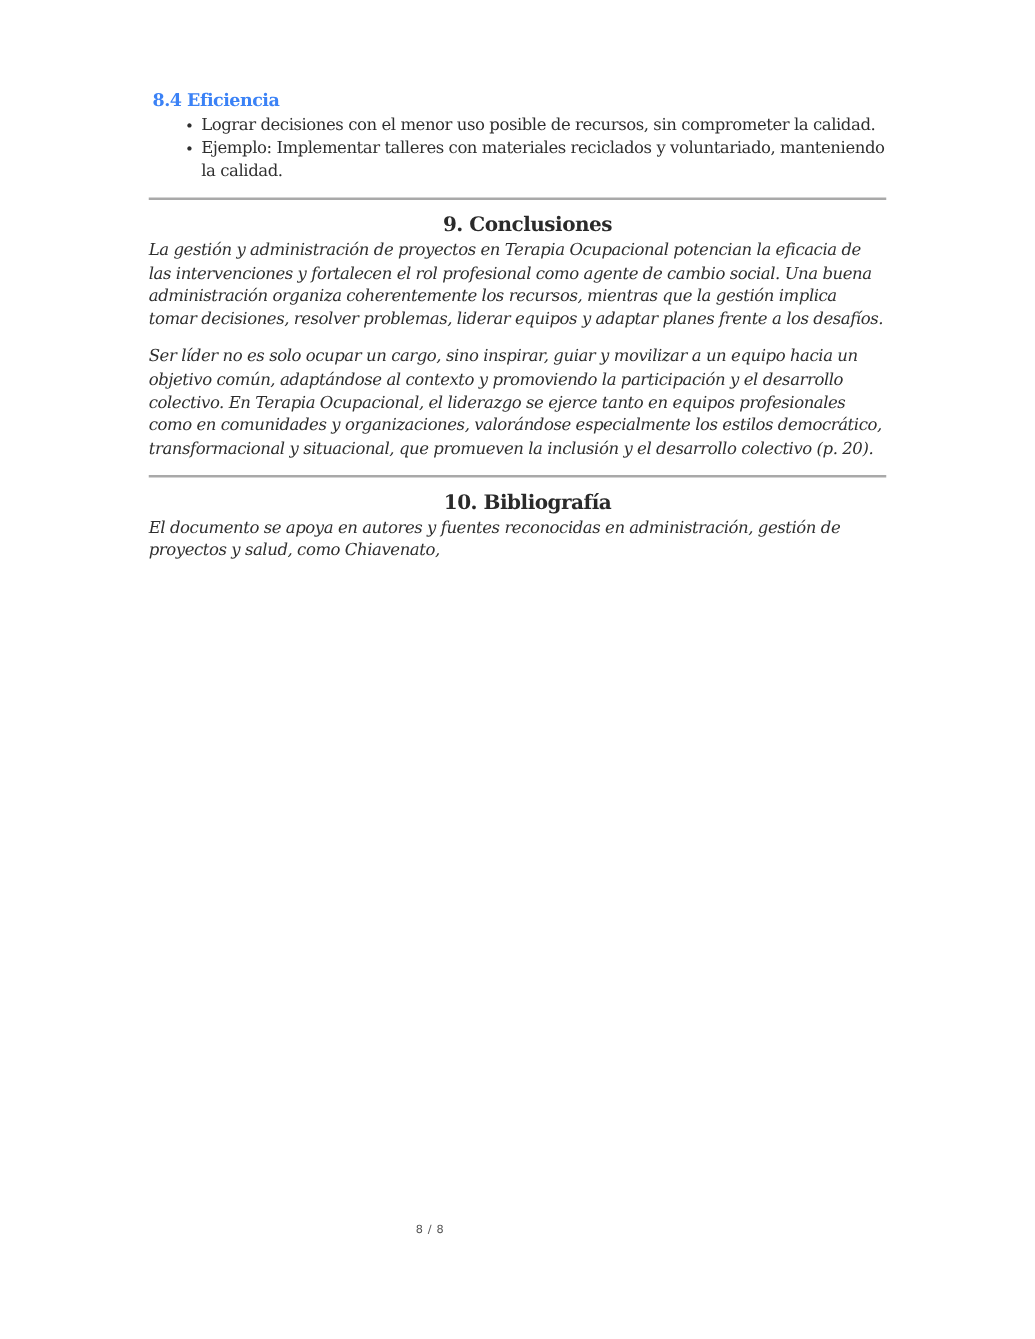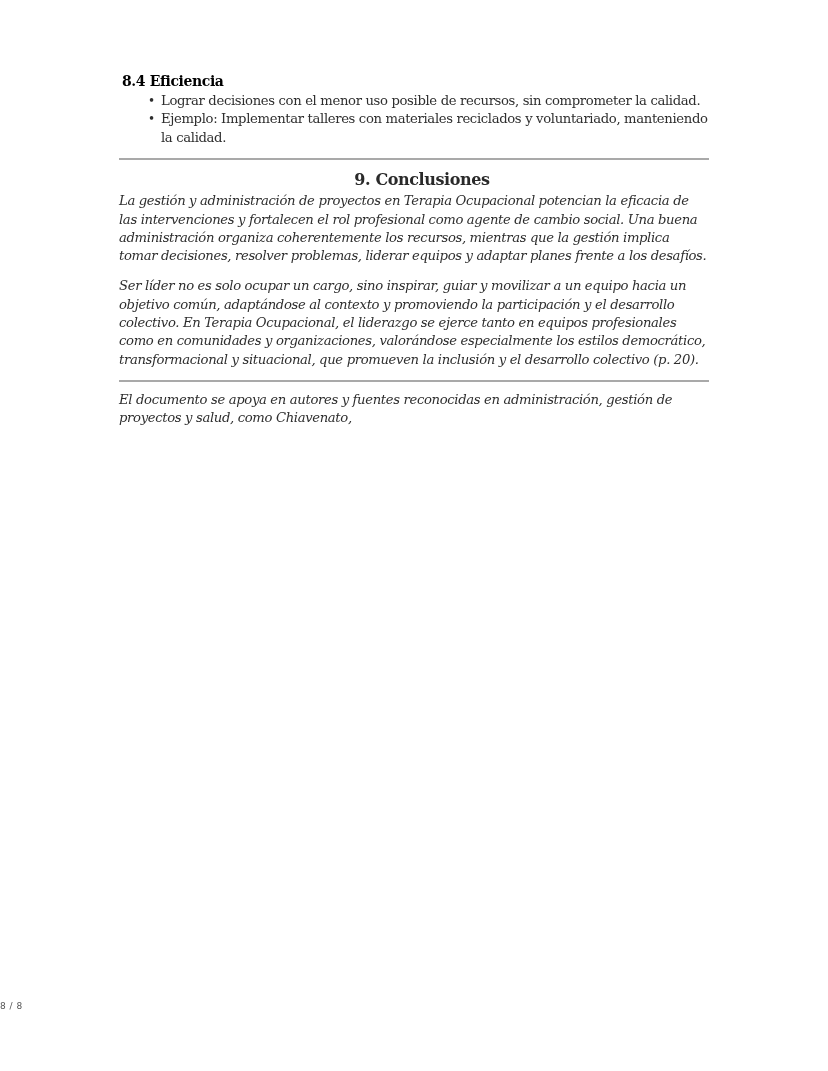--- a/index.html
+++ b/index.html
@@ -1,29 +1,29 @@
 <!DOCTYPE html>
 <html><head>
 <meta charset="utf-8">
 <style>
   html, body { margin: 0; padding: 0; background: #ffffff; }
   body { width: 828px; height: 1071px; position: relative; overflow: hidden;
          font-family: "DejaVu Serif", serif; color: #2e2e2e; }
   .page { position: absolute; left: 119px; top: 72px; width: 590px; }
   .h3 { font-weight: bold; font-size: 14px; line-height: 18px; margin: 0 0 2px 3px;
-        letter-spacing: -0.4px; color: #000000; }
+        letter-spacing: -0.4px; color: #3b82f6; }
   ul { margin: 0; padding: 0 0 0 42px; list-style: none; }
   ul li { position: relative; font-size: 13.2px; line-height: 18.4px; letter-spacing: -0.35px; }
   ul li .bullet { position: absolute; left: -13px; top: 0; font-size: 12px; }
   .rule { height: 0; border-top: 2px solid #a9a9a9; margin: 11px 0 9px 0; width: 590px; }
   .h2 { font-weight: bold; font-size: 16px; line-height: 22px; margin: 0 0 1px 16px;
         letter-spacing: -0.4px; color: #2a2a2a; text-align: center; }
   p { margin: 0 0 12px 0; font-size: 13.2px; line-height: 18.3px; letter-spacing: -0.35px; font-style: italic; }
   p.last { margin-bottom: 0; }
-  .footer { position: absolute; left: 0; width: 688px; top: 1001px; text-align: left;
+  .footer { position: absolute; left: 0; width: 688px; top: 979px; text-align: center;
             font-family: "DejaVu Sans", sans-serif; font-size: 9px; color: #555; letter-spacing: 0.5px; }
 </style>
 </head>
 <body>
 
 <div class="page">
 
   <div class="h3">8.4 Eficiencia</div>
   <ul>
     <li>
@@ -37,17 +37,18 @@
   </ul>
 
   <div class="rule"></div>
 
   <div class="h2">9. Conclusiones</div>
   <p>La gestión y administración de proyectos en Terapia Ocupacional potencian la eficacia de las intervenciones y fortalecen el rol profesional como agente de cambio social. Una buena administración organiza coherentemente los recursos, mientras que la gestión implica tomar decisiones, resolver problemas, liderar equipos y adaptar planes frente a los desafíos.</p>
   <p class="last">Ser líder no es solo ocupar un cargo, sino inspirar, guiar y movilizar a un equipo hacia un objetivo común, adaptándose al contexto y promoviendo la participación y el desarrollo colectivo. En Terapia Ocupacional, el liderazgo se ejerce tanto en equipos profesionales como en comunidades y organizaciones, valorándose especialmente los estilos democrático, transformacional y situacional, que promueven la inclusión y el desarrollo colectivo (p. 20).</p>
 
   <div class="rule"></div>
 
+  <div class="h2">10. Bibliografía</div>
   <p class="last">El documento se apoya en autores y fuentes reconocidas en administración, gestión de proyectos y salud, como Chiavenato,</p>
 
 </div>
 
 <div class="footer">8 / 8</div>
 
 </body></html>

